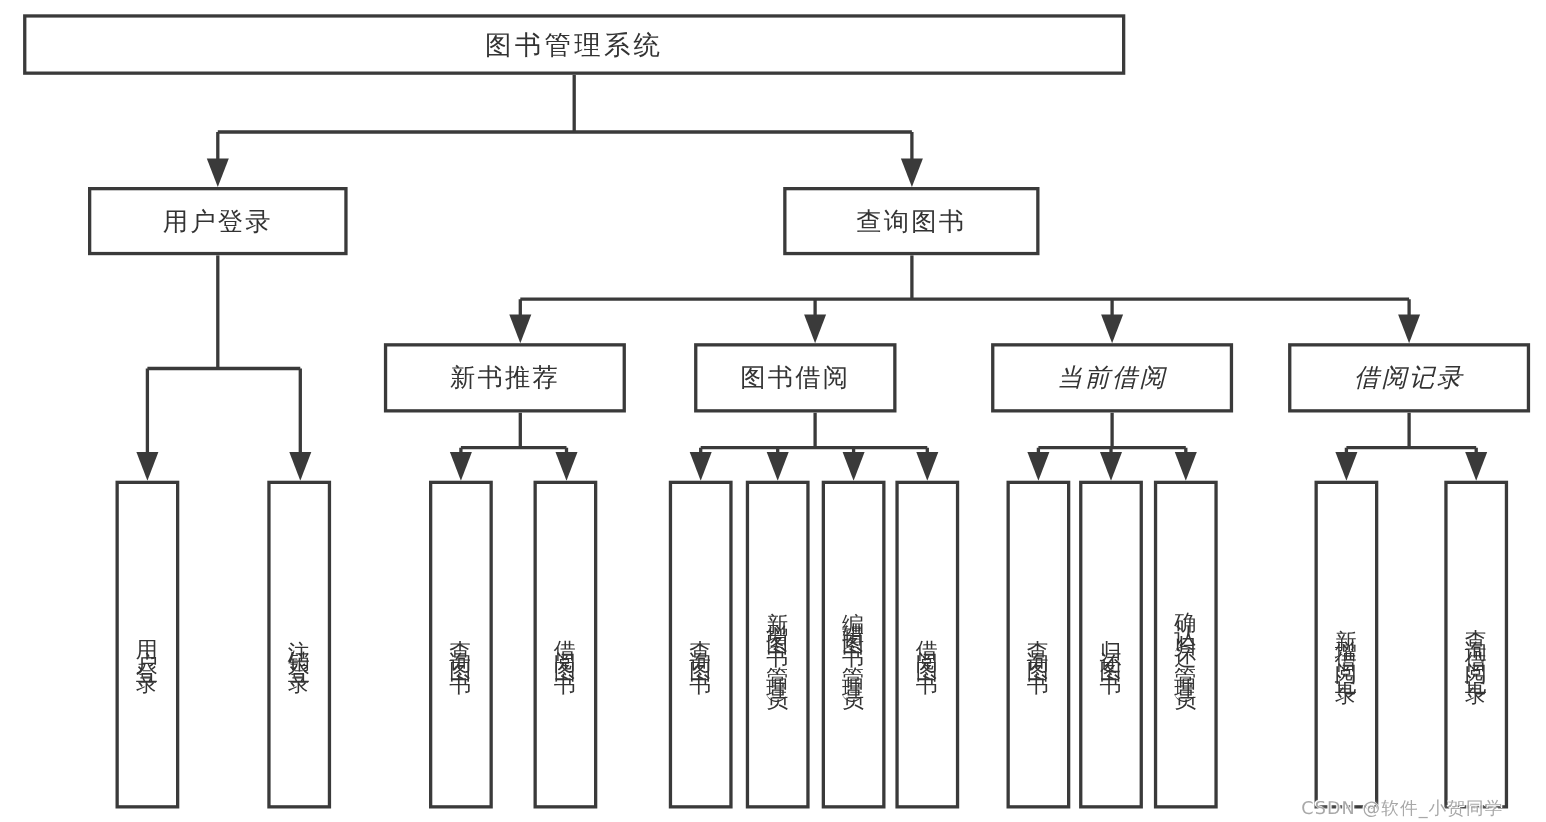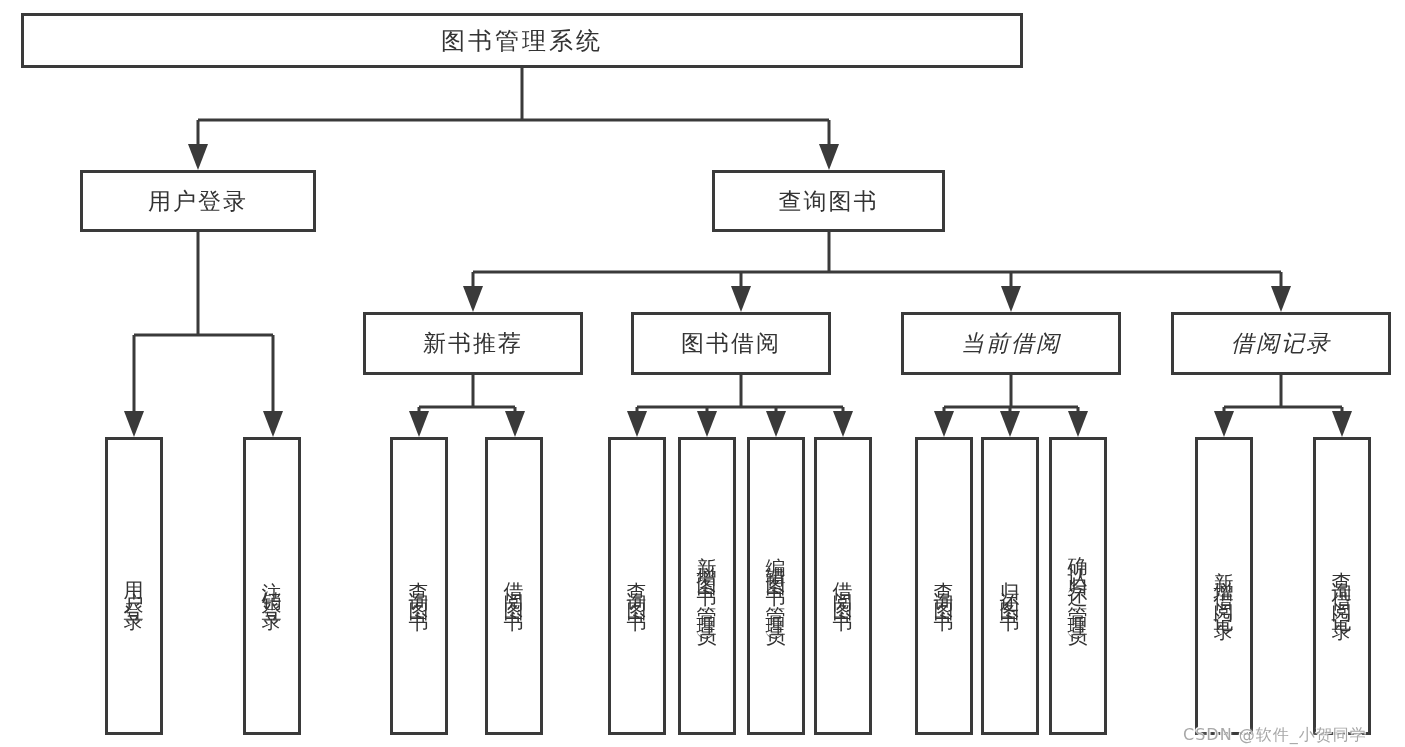--- a/index.html
+++ b/index.html
@@ -75,22 +75,22 @@
     <use href="#arw" transform="translate(1078,437)"></use>
     <use href="#arw" transform="translate(1224,437)"></use>
     <use href="#arw" transform="translate(1342,437)"></use>
   </svg>
 
   <div class="hnode root" style="left:21px;top:13px;width:1002px;height:55px;">图书管理系统</div>
 
   <div class="hnode" style="left:80px;top:170px;width:236px;height:62px;">用户登录</div>
   <div class="hnode" style="left:712px;top:170px;width:233px;height:62px;">查询图书</div>
 
-  <div class="hnode" style="left:363px;top:312px;width:220px;height:63px;">新书推荐</div>
-  <div class="hnode" style="left:631px;top:312px;width:200px;height:63px;">图书借阅</div>
+  <div class="hnode" style="left:349px;top:312px;width:220px;height:63px;">新书推荐</div>
+  <div class="hnode" style="left:631px;top:312px;width:184px;height:63px;">图书借阅</div>
   <div class="hnode" style="left:901px;top:312px;width:220px;height:63px;font-style:italic;">当前借阅</div>
   <div class="hnode" style="left:1171px;top:312px;width:220px;height:63px;font-style:italic;">借阅记录</div>
 
   <div class="vnode" style="left:105px;top:437px;width:58px;height:298px;">
     <span>用户登录</span>
   </div>
   <div class="vnode" style="left:243px;top:437px;width:58px;height:298px;">
     <span>注销登录</span>
   </div>
 

